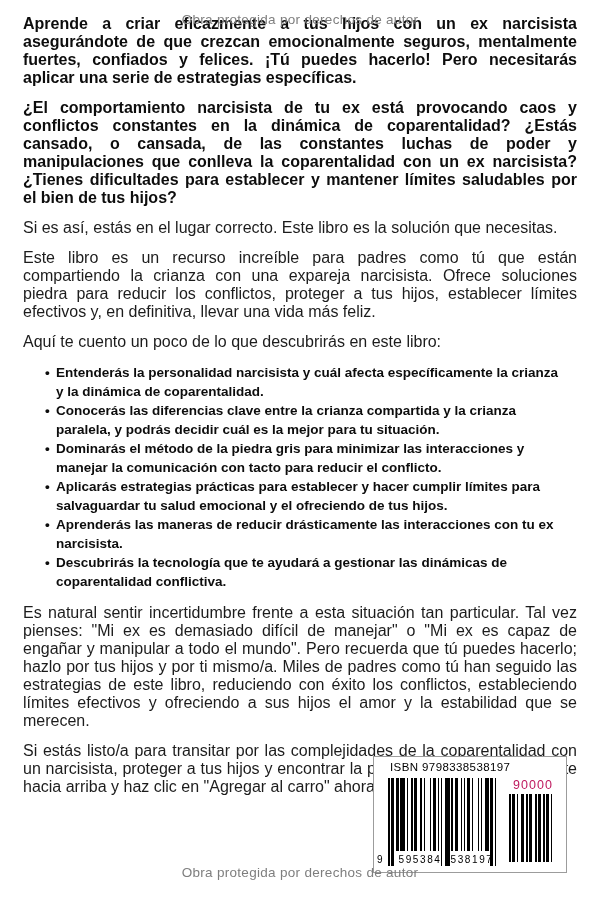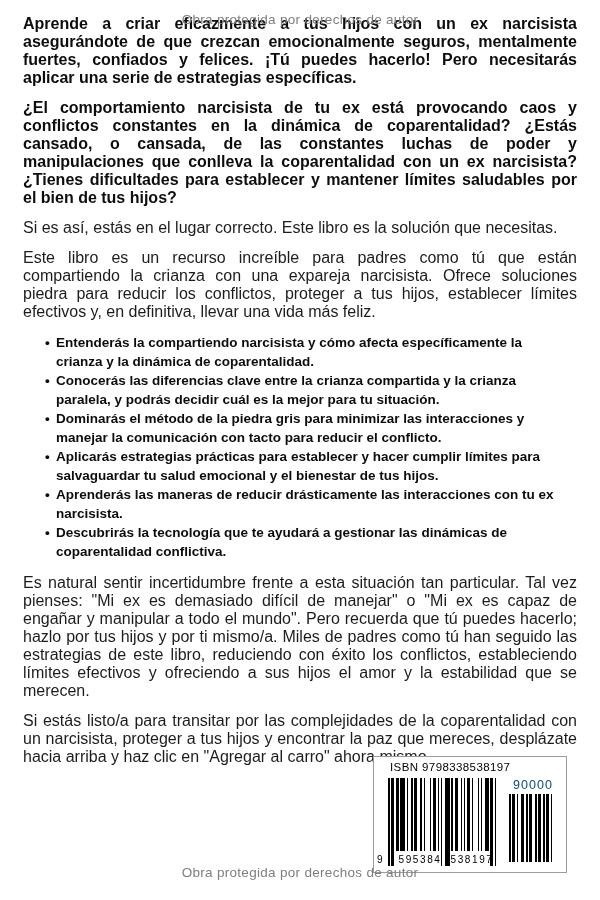--- a/index.html
+++ b/index.html
@@ -99,53 +99,54 @@
   }
   .supp-code{
     position:absolute;
     right:9px; top:22px;
     width:48px;
     text-align:center;
   }
   .supp-label{
     font-size:12.5px;
     letter-spacing:1px;
-    color:#0c4a6e;
+    color:#be185d;
     line-height:13px;
     margin-bottom:2px;
   }
   .supp-bars-wrap{ height:68px; }
 </style>
 </head>
 <body>
 
 <div class="watermark top">Obra protegida por derechos de autor</div>
 
 <div class="content">
   <p class="para bold">Aprende a criar eficazmente a tus hijos con un ex narcisista asegurándote de que crezcan emocionalmente seguros, mentalmente fuertes, confiados y felices. ¡Tú puedes hacerlo! Pero necesitarás aplicar una serie de estrategias específicas.</p>
   <p class="para bold">¿El comportamiento narcisista de tu ex está provocando caos y conflictos constantes en la dinámica de coparentalidad? ¿Estás cansado, o cansada, de las constantes luchas de poder y manipulaciones que conlleva la coparentalidad con un ex narcisista? ¿Tienes dificultades para establecer y mantener límites saludables por el bien de tus hijos?</p>
   <p class="para">Si es así, estás en el lugar correcto. Este libro es la solución que necesitas.</p>
   <p class="para">Este libro es un recurso increíble para padres como tú que están compartiendo la crianza con una expareja narcisista. Ofrece soluciones piedra para reducir los conflictos, proteger a tus hijos, establecer límites efectivos y, en definitiva, llevar una vida más feliz.</p>
+  <p class="para">Aquí te cuento un poco de lo que descubrirás en este libro:</p>
 
   <div class="bullets">
     <div class="bullet-item">
       <span class="marker">•</span>
-      <span>Entenderás la compartiendo narcisista y cómo afecta específicamente la crianza y la dinámica de coparentalidad.</span>
+      <span>Entenderás la personalidad narcisista y cuál afecta específicamente la crianza y la dinámica de coparentalidad.</span>
     </div>
     <div class="bullet-item">
       <span class="marker">•</span>
       <span>Conocerás las diferencias clave entre la crianza compartida y la crianza paralela, y podrás decidir cuál es la mejor para tu situación.</span>
     </div>
     <div class="bullet-item">
       <span class="marker">•</span>
       <span>Dominarás el método de la piedra gris para minimizar las interacciones y manejar la comunicación con tacto para reducir el conflicto.</span>
     </div>
     <div class="bullet-item">
       <span class="marker">•</span>
-      <span>Aplicarás estrategias prácticas para establecer y hacer cumplir límites para salvaguardar tu salud emocional y el bienestar de tus hijos.</span>
+      <span>Aplicarás estrategias prácticas para establecer y hacer cumplir límites para salvaguardar tu salud emocional y el ofreciendo de tus hijos.</span>
     </div>
     <div class="bullet-item">
       <span class="marker">•</span>
       <span>Aprenderás las maneras de reducir drásticamente las interacciones con tu ex narcisista.</span>
     </div>
     <div class="bullet-item">
       <span class="marker">•</span>
       <span>Descubrirás la tecnología que te ayudará a gestionar las dinámicas de coparentalidad conflictiva.</span>
     </div>
   </div>

